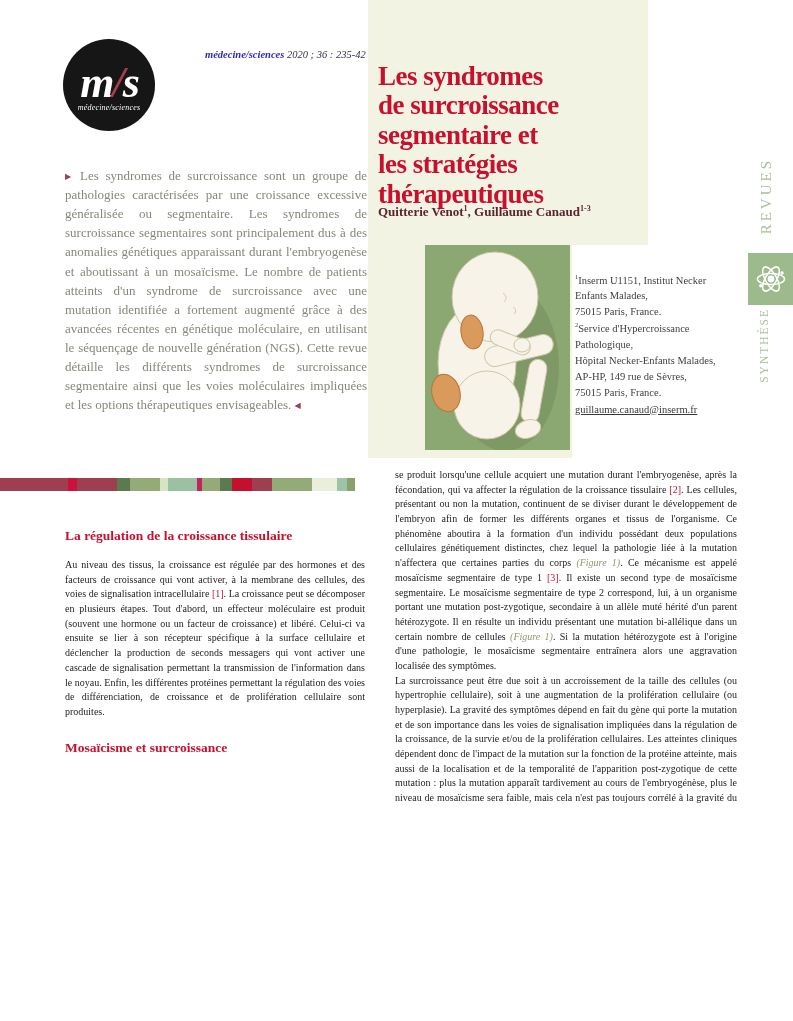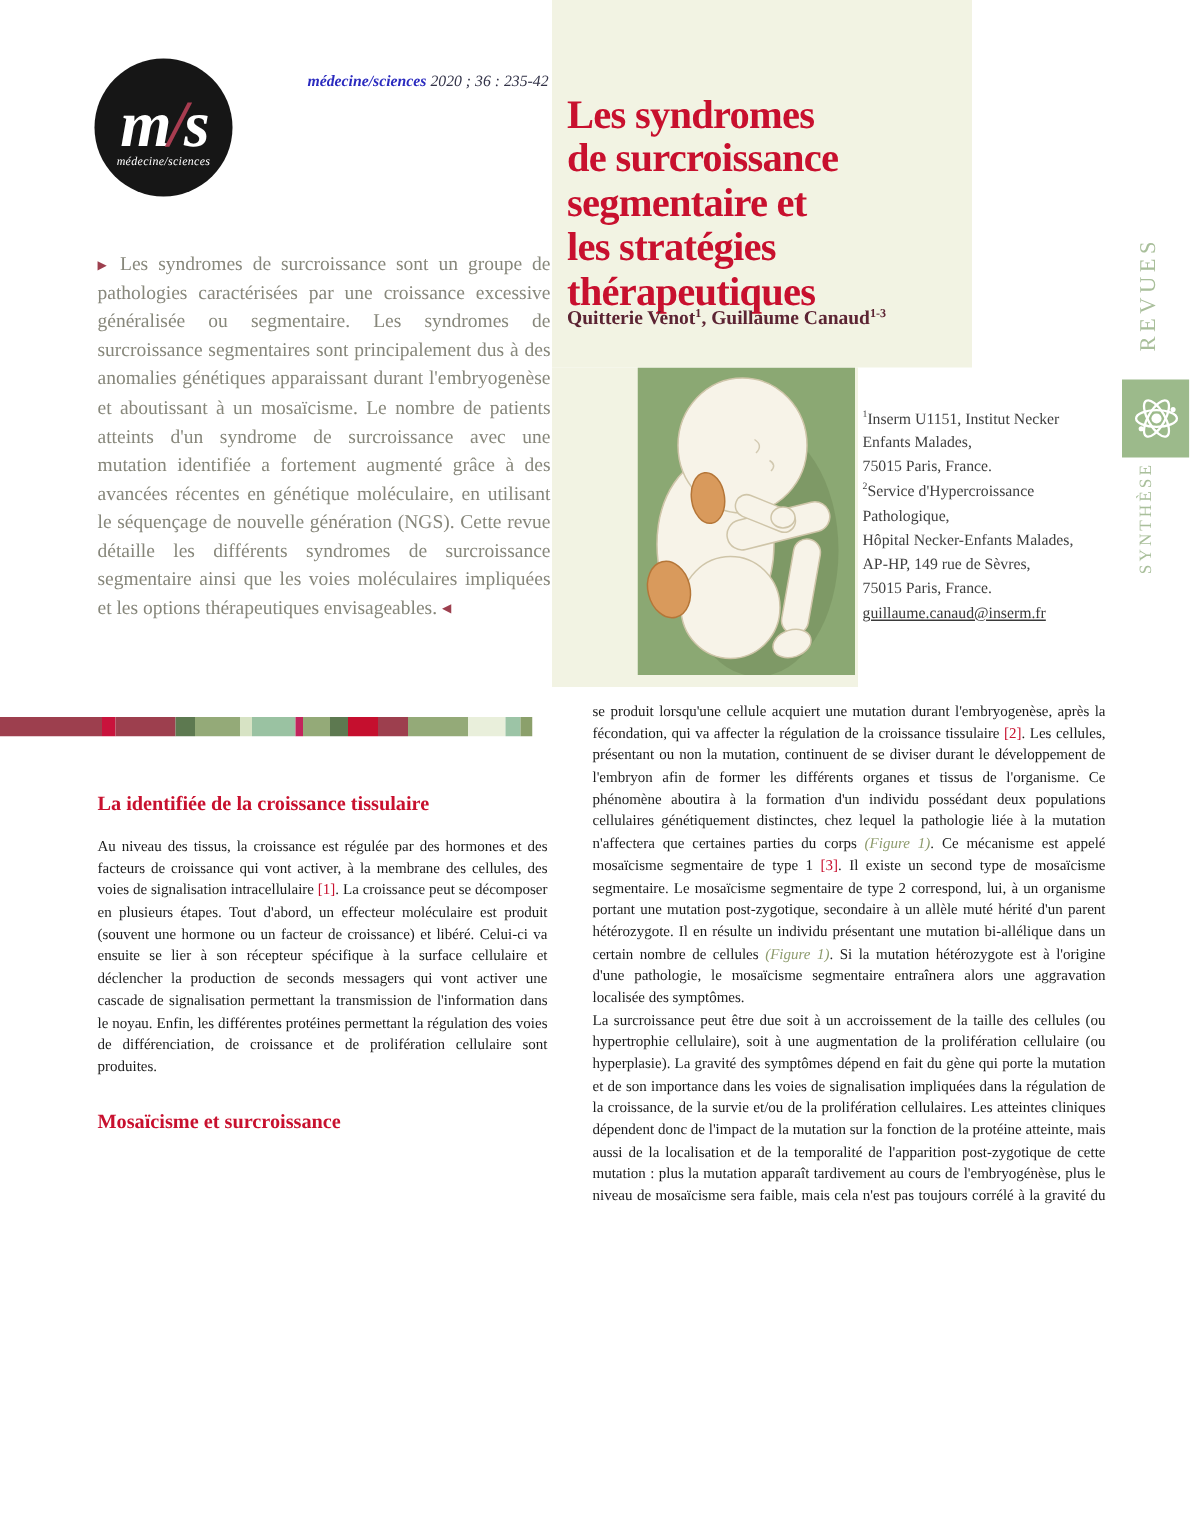--- a/index.html
+++ b/index.html
@@ -163,21 +163,21 @@
       <span style="width: 12px; background: rgb(93, 121, 80);"></span>
       <span style="width: 20px; background: rgb(197, 15, 46);"></span>
       <span style="width: 20px; background: rgb(157, 63, 78);"></span>
       <span style="width: 40px; background: rgb(148, 170, 120);"></span>
       <span style="width: 25px; background: rgb(233, 239, 219);"></span>
       <span style="width: 10px; background: rgb(156, 196, 166);"></span>
       <span style="width: 8px; background: rgb(139, 160, 107);"></span>
     </div>
 
   <div class="col-left">
-    <h2>La identifiée de la croissance tissulaire</h2>
+    <h2>La régulation de la croissance tissulaire</h2>
     <p><span>Au niveau des tissus, la croissance est régulée par des hormones et des facteurs de croissance qui vont activer, à la membrane des cellules, des voies de signalisation intracellulaire </span><span class="ref">[1]</span><span>. La croissance peut se décomposer en plusieurs étapes. Tout d'abord, un effecteur moléculaire est produit (souvent une hormone ou un facteur de croissance) et libéré. Celui-ci va ensuite se lier à son récepteur spécifique à la surface cellulaire et déclencher la production de seconds messagers qui vont activer une cascade de signalisation permettant la transmission de l'information dans le noyau. Enfin, les différentes protéines permettant la régulation des voies de différenciation, de croissance et de prolifération cellulaire sont produites.</span></p>
     <h2 class="h2-second">Mosaïcisme et surcroissance</h2>
 
   </div>
 
   <div class="col-right">
     <p><span>se produit lorsqu'une cellule acquiert une mutation durant l'embryogenèse, après la fécondation, qui va affecter la régulation de la croissance tissulaire </span><span class="ref">[2]</span><span>. Les cellules, présentant ou non la mutation, continuent de se diviser durant le développement de l'embryon afin de former les différents organes et tissus de l'organisme. Ce phénomène aboutira à la formation d'un individu possédant deux populations cellulaires génétiquement distinctes, chez lequel la pathologie liée à la mutation n'affectera que certaines parties du corps </span><span class="fig">(Figure 1)</span><span>. Ce mécanisme est appelé mosaïcisme segmentaire de type 1 </span><span class="ref">[3]</span><span>. Il existe un second type de mosaïcisme segmentaire. Le mosaïcisme segmentaire de type 2 correspond, lui, à un organisme portant une mutation post-zygotique, secondaire à un allèle muté hérité d'un parent hétérozygote. Il en résulte un individu présentant une mutation bi-allélique dans un certain nombre de cellules </span><span class="fig">(Figure 1)</span><span>. Si la mutation hétérozygote est à l'origine d'une pathologie, le mosaïcisme segmentaire entraînera alors une aggravation localisée des symptômes.</span></p>
     <p>La surcroissance peut être due soit à un accroissement de la taille des cellules (ou hypertrophie cellulaire), soit à une augmentation de la prolifération cellulaire (ou hyperplasie). La gravité des symptômes dépend en fait du gène qui porte la mutation et de son importance dans les voies de signalisation impliquées dans la régulation de la croissance, de la survie et/ou de la prolifération cellulaires. Les atteintes cliniques dépendent donc de l'impact de la mutation sur la fonction de la protéine atteinte, mais aussi de la localisation et de la temporalité de l'apparition post-zygotique de cette mutation : plus la mutation apparaît tardivement au cours de l'embryogénèse, plus le niveau de mosaïcisme sera faible, mais cela n'est pas toujours corrélé à la gravité du phénotype.</p>
   </div>
 

